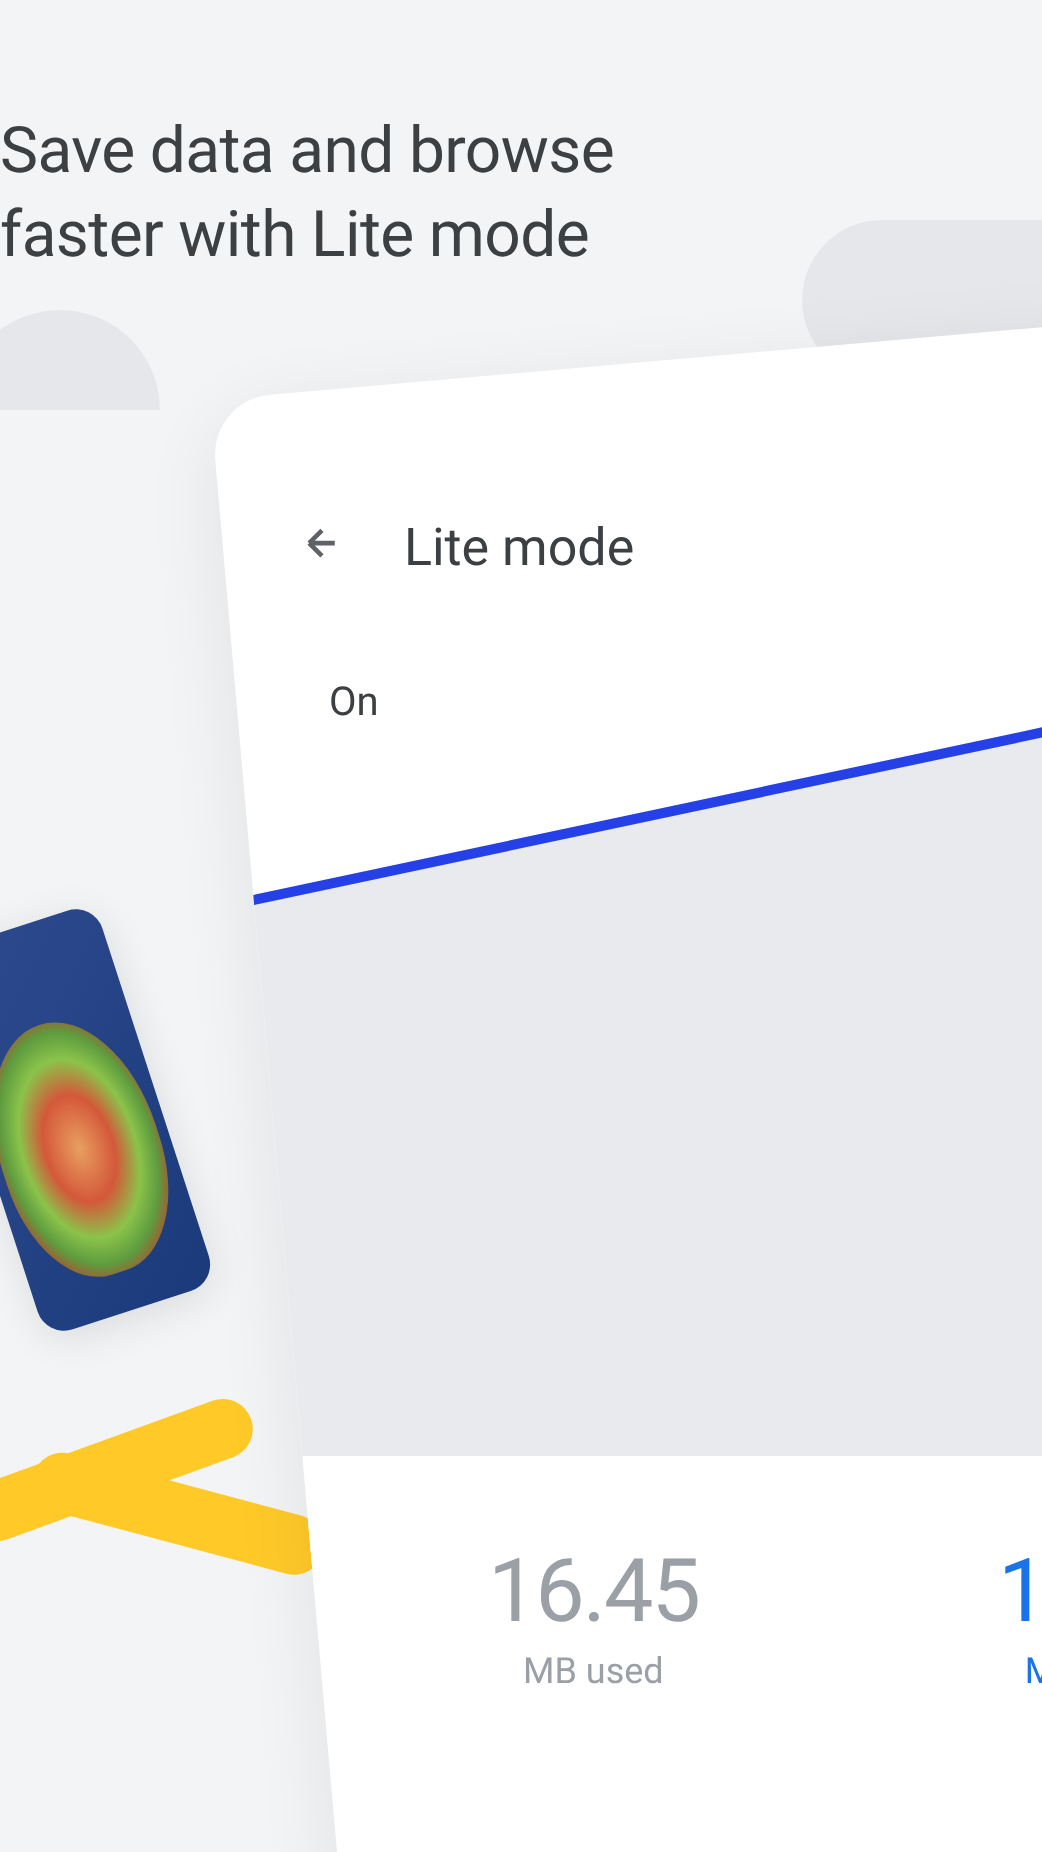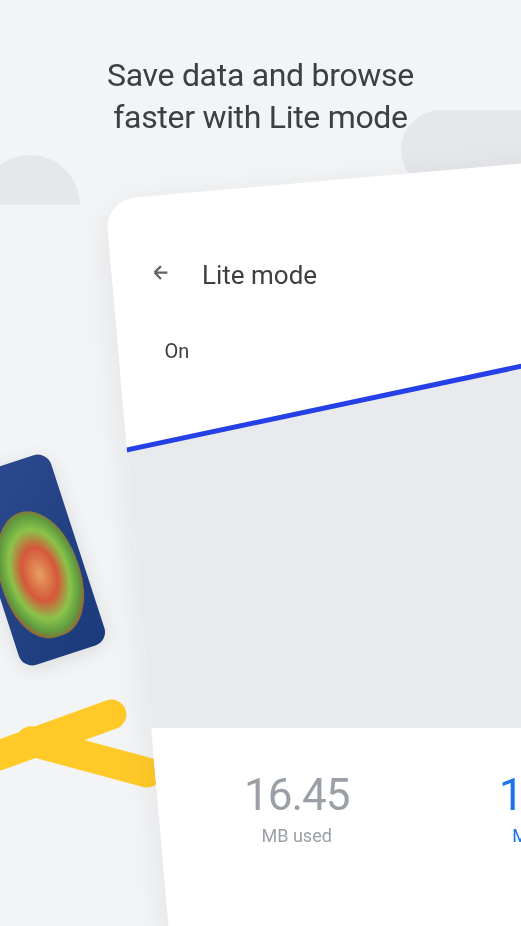--- a/index.html
+++ b/index.html
@@ -33,21 +33,20 @@
       border-radius: 80px 0 0 80px;
       transform: translateX(40px);
     }
     
     
     .headline {
       position: absolute;
       top: 55px;
       left: 0;
       right: 0;
-      text-align: center;
       font-size: 32px;
       font-weight: 400;
       color: #3C4043;
       line-height: 1.3;
       letter-spacing: -0.3px;
     }
     
     
     .artwork-card {
       position: absolute;

